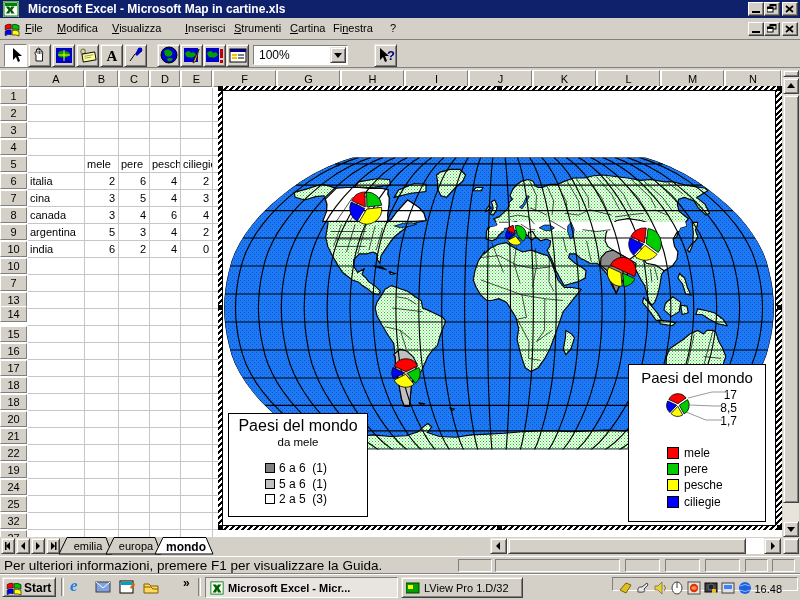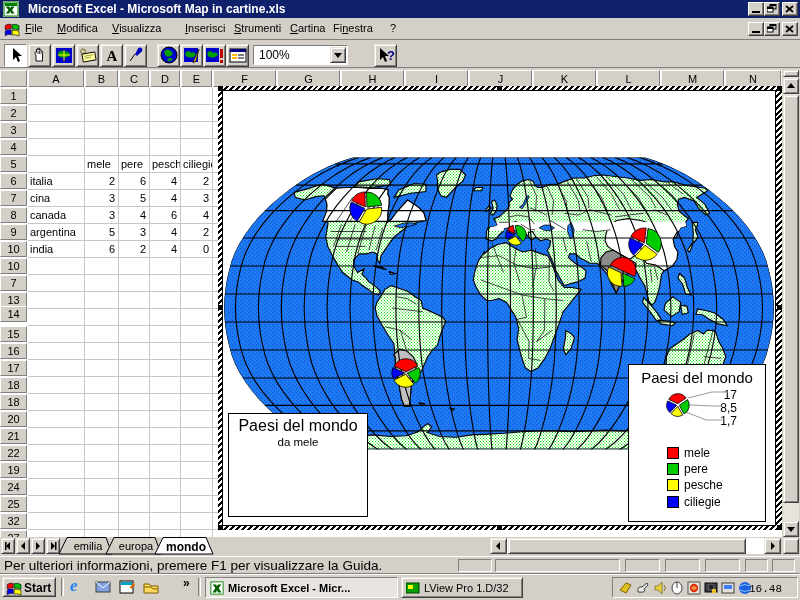--- a/index.html
+++ b/index.html
@@ -380,20 +380,25 @@
     <path d="M620.9,272.7L622.1,286.2A13.5,13.5 0 0 1 608.7,267.0Z" fill="#ffff00" stroke="#000" stroke-width="0.8"></path>
     <path d="M406.0,371.7L394.2,366.2A13,13 0 0 1 417.6,365.9Z" fill="#ff0000" stroke="#000" stroke-width="0.8"></path>
     <path d="M407.3,373.3L418.9,367.5A13,13 0 0 1 415.5,383.3Z" fill="#00cc00" stroke="#000" stroke-width="0.8"></path>
     <path d="M405.7,374.3L414.0,384.3A13,13 0 0 1 394.1,380.1Z" fill="#ffff00" stroke="#000" stroke-width="0.8"></path>
     <path d="M404.7,373.0L393.1,378.8A13,13 0 0 1 392.9,367.5Z" fill="#0000ff" stroke="#000" stroke-width="0.8"></path>
   </svg>
 
 <div class="abs" style="left:228px;top:413px;width:140px;height:104px;background:#fff;border:1px solid #000;">
   <div style="font-size:16px;text-align:center;margin-top:3px;">Paesi del mondo</div>
   <div style="font-size:11.5px;text-align:center;margin-top:1px;">da mele</div>
+  <div style="margin:13px 0 0 36px;font-size:12px;line-height:15.5px;">
+    <div><span style="display:inline-block;width:10px;height:10px;background:#808080;border:1px solid #000;margin-right:4px;vertical-align:-1px;"></span>6 a 6&nbsp; (1)</div>
+    <div><span style="display:inline-block;width:10px;height:10px;background:#c0c0c0;border:1px solid #000;margin-right:4px;vertical-align:-1px;"></span>5 a 6&nbsp; (1)</div>
+    <div><span style="display:inline-block;width:10px;height:10px;background:#fff;border:1px solid #000;margin-right:4px;vertical-align:-1px;"></span>2 a 5&nbsp; (3)</div>
+  </div>
 </div>
 
 <div class="abs" style="left:628px;top:364px;width:138px;height:158px;background:#fff;border:1px solid #000;">
   <div style="font-size:15px;text-align:center;margin-top:4px;">Paesi del mondo</div>
   <div style="position:absolute;right:28px;top:24px;font-size:12px;text-align:right;line-height:13px;">17<br>8,5<br>1,7</div>
   <div style="position:absolute;left:38px;top:80px;font-size:12px;line-height:16.2px;">
     <div><span style="display:inline-block;width:12px;height:12px;background:#ff0000;border:1px solid #000;margin-right:5px;vertical-align:-2px;"></span>mele</div>
     <div><span style="display:inline-block;width:12px;height:12px;background:#00cc00;border:1px solid #000;margin-right:5px;vertical-align:-2px;"></span>pere</div>
     <div><span style="display:inline-block;width:12px;height:12px;background:#ffff00;border:1px solid #000;margin-right:5px;vertical-align:-2px;"></span>pesche</div>
     <div><span style="display:inline-block;width:12px;height:12px;background:#0000ff;border:1px solid #000;margin-right:5px;vertical-align:-2px;"></span>ciliegie</div>
@@ -502,21 +507,21 @@
 </div>
 
 <div class="abs btn3d" style="left:401px;top:577px;width:122px;height:21px;">
   <svg width="14" height="14" style="position:absolute;left:4px;top:3px">
       <rect x="0" y="2" width="13" height="10" fill="#00a000" stroke="#004000"></rect>
       <rect x="2" y="4" width="5" height="4" fill="#ffff00"></rect>
     </svg>
   <span style="position:absolute;left:22px;top:4px;font-size:11px;">LView Pro 1.D/32</span>
 </div>
 
-<div class="abs sunk" style="left:612px;top:577px;width:186px;height:21px;font-family:Liberation Mono, monospace;">
+<div class="abs sunk" style="left:612px;top:577px;width:186px;height:14px;">
   <svg width="16" height="16" style="position:absolute;left:5px;top:2px">
       <path d="M2 10 L8 3 L13 5 L8 13Z" fill="#e0c020" stroke="#806000"></path>
     </svg>
   <svg width="16" height="16" style="position:absolute;left:22px;top:2px">
       <path d="M3 12 Q2 6 7 7 L12 3 L13 5 L9 9 Q12 13 3 12Z" fill="#e8e8e8" stroke="#404040"></path>
     </svg>
   <svg width="16" height="16" style="position:absolute;left:39px;top:2px">
       <path d="M3 6 L6 6 L10 2 L10 14 L6 10 L3 10Z" fill="#e8d040" stroke="#706020" stroke-width="0.7"></path>
       <path d="M12 5 Q15 8 12 11" stroke="#807020" fill="none"></path>
     </svg>

